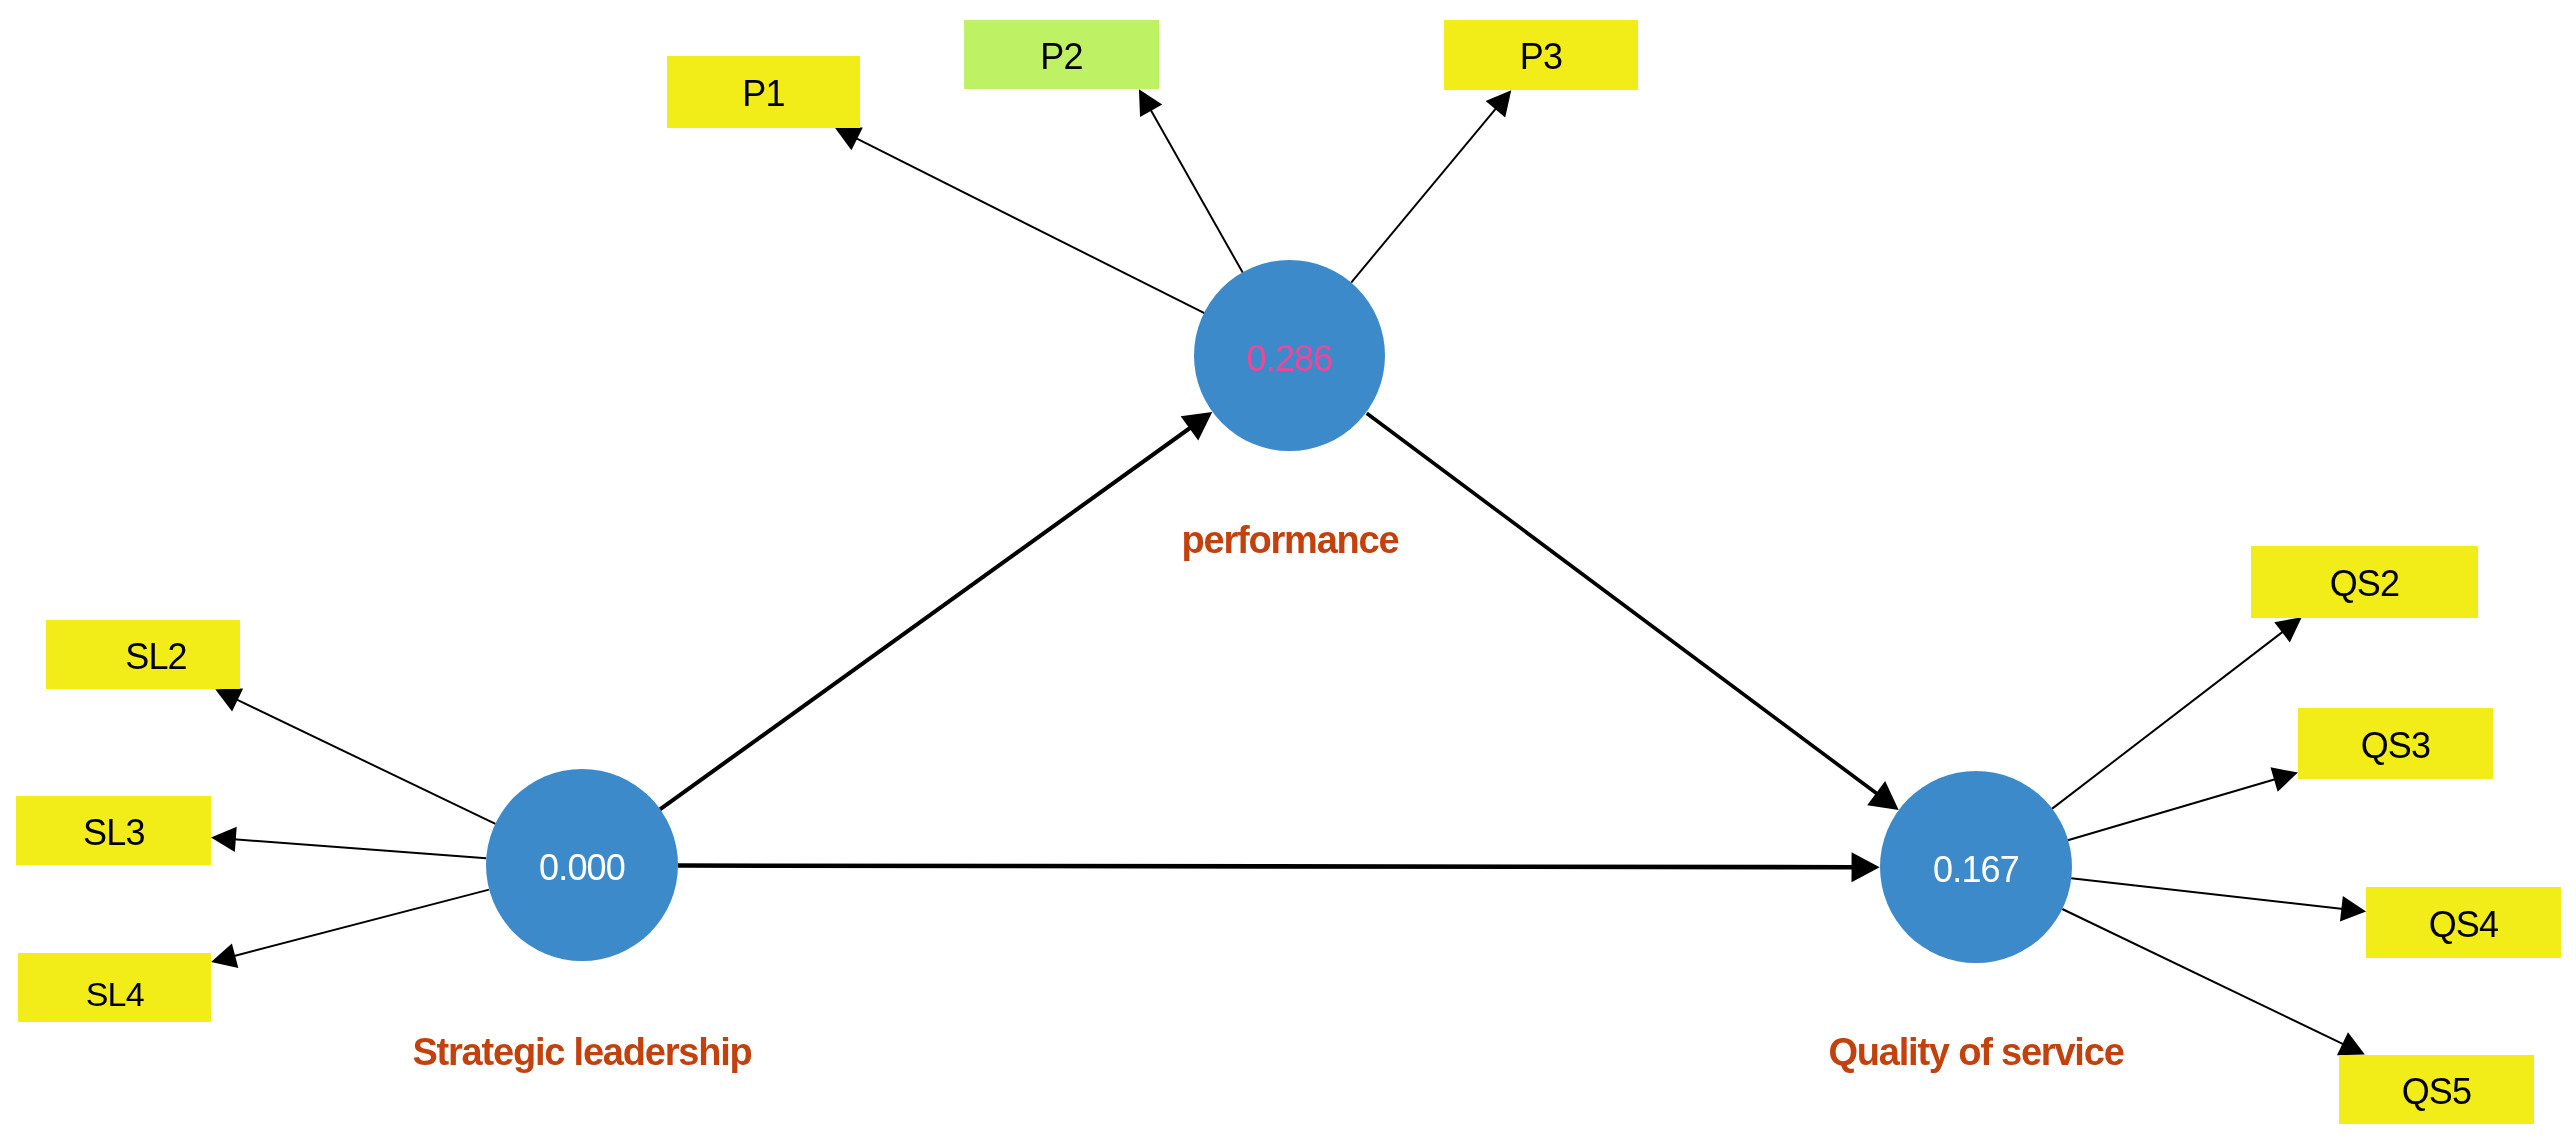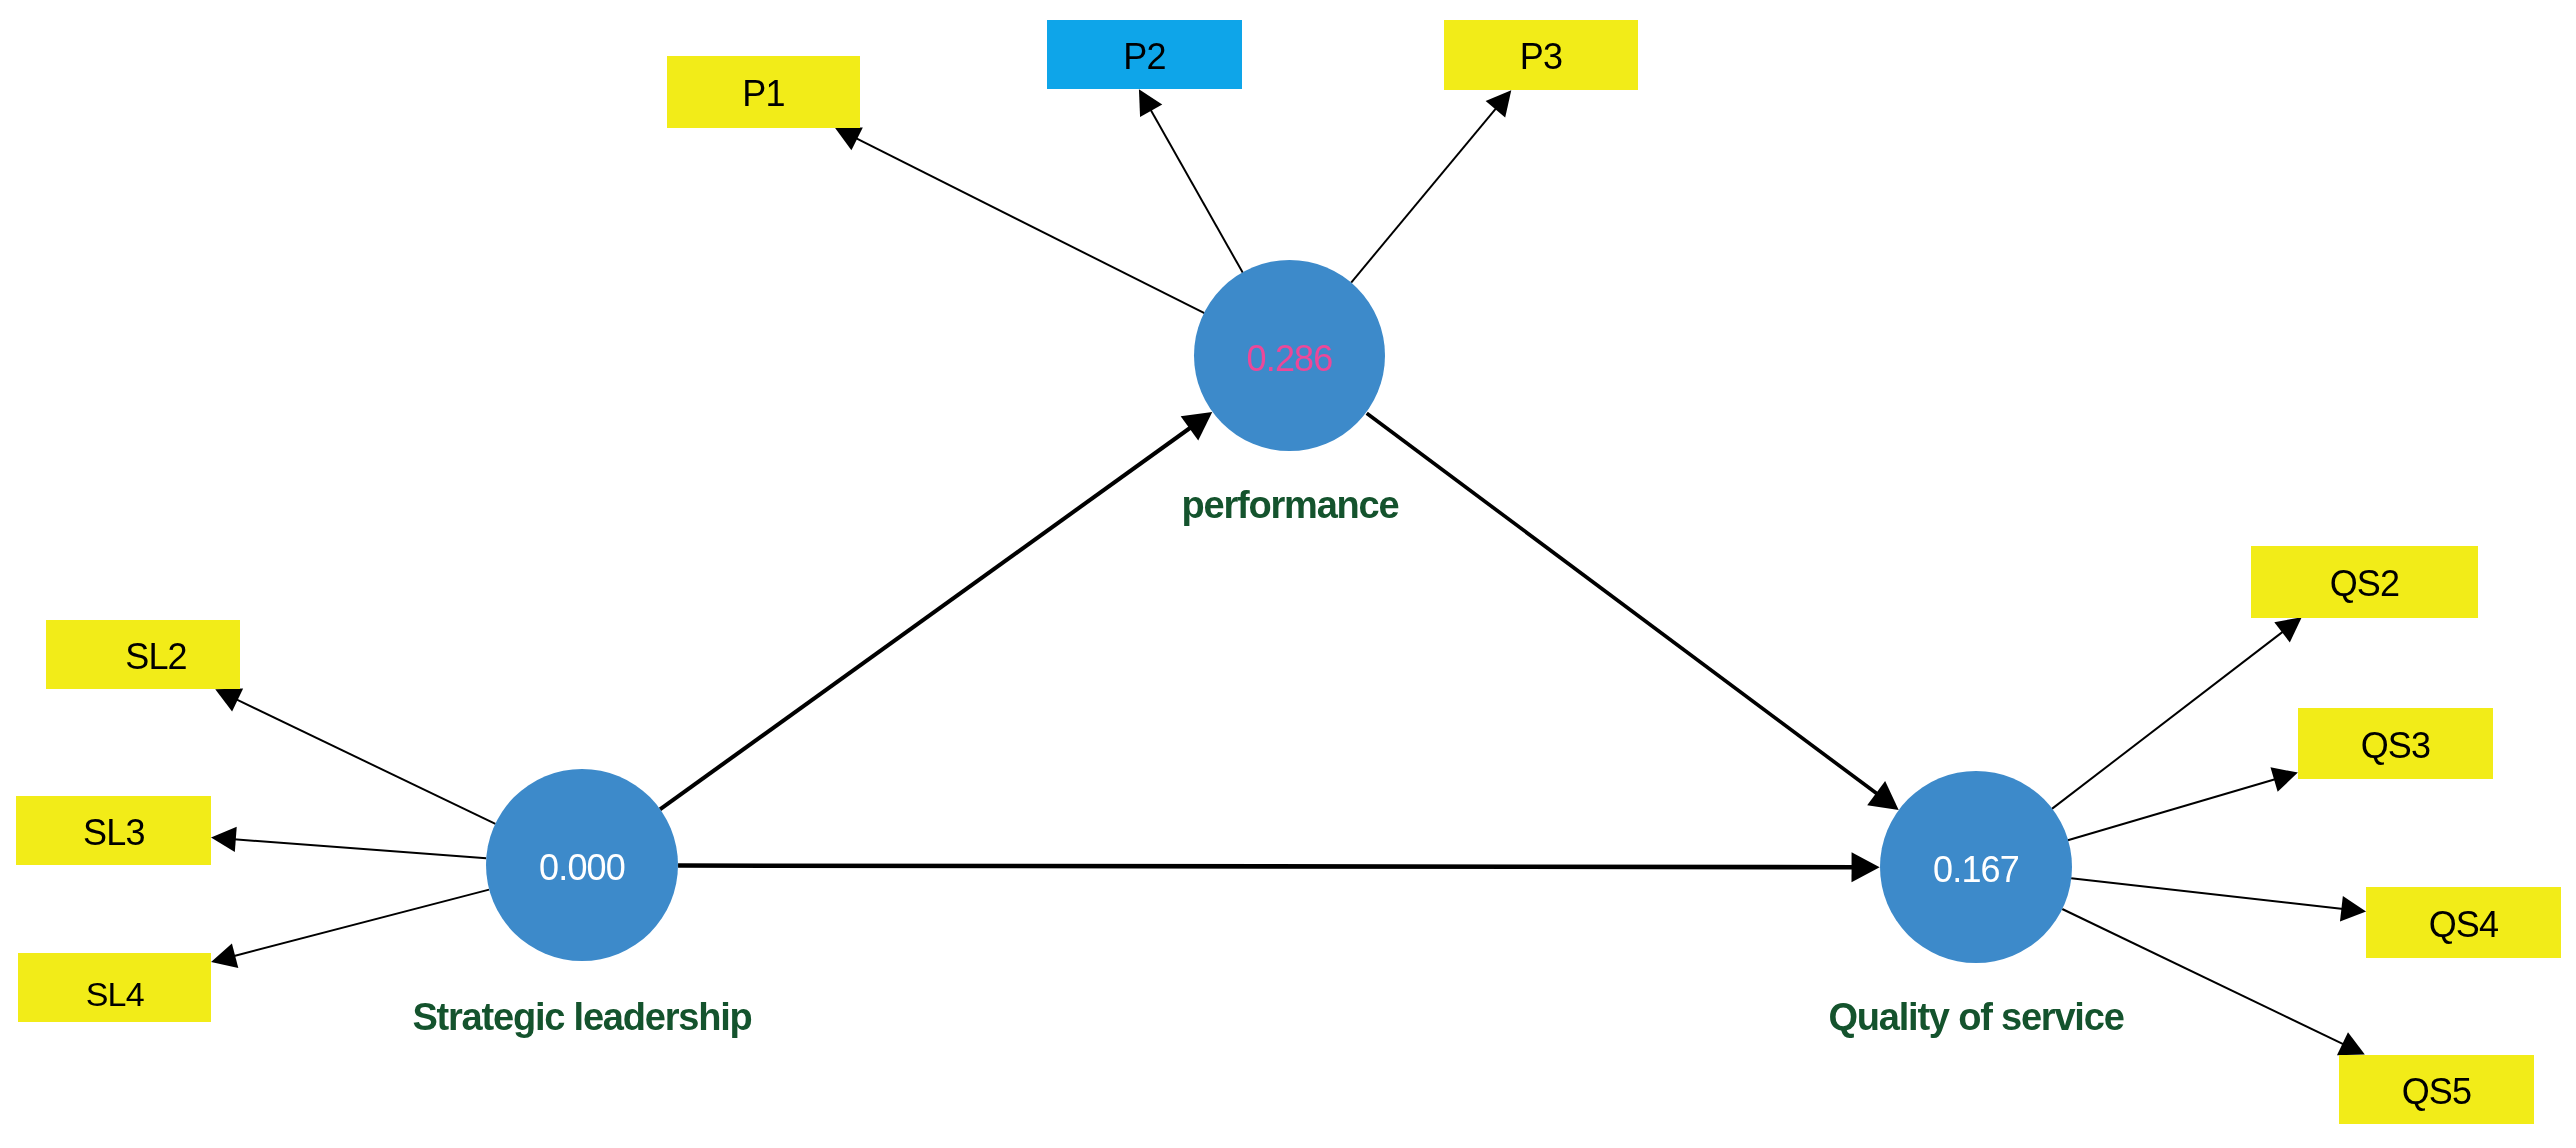--- a/index.html
+++ b/index.html
@@ -10,21 +10,21 @@
   #canvas{position:relative;width:2576px;height:1148px;background:#ffffff;overflow:hidden;}
   svg#paths{position:absolute;left:0;top:0;width:2576px;height:1148px;}
   #nodes{position:absolute;left:0;top:0;width:2576px;height:0;}
   .indicator-box{position:absolute;box-sizing:border-box;background:#f2ec18;}
   .indicator-label{position:absolute;left:0;width:100%;display:block;text-align:center;
     font-family:"Liberation Sans",sans-serif;color:#000;white-space:nowrap;}
   .construct-circle{position:absolute;border-radius:50%;background:#3d8aca;}
   .construct-value{position:absolute;text-align:center;
     font-family:"Liberation Sans",sans-serif;color:#ffffff;white-space:nowrap;}
   .construct-label{position:absolute;text-align:center;
-    font-family:"Liberation Sans",sans-serif;font-weight:bold;color:#14532d;white-space:nowrap;}
+    font-family:"Liberation Sans",sans-serif;font-weight:bold;color:#c2410c;white-space:nowrap;margin-top:35px;}
 </style>
 </head>
 <body>
 
 <div id="canvas">
   <svg id="paths" viewBox="0 0 3942 1757" xmlns="http://www.w3.org/2000/svg">
       <g>
         <line x1="1843.0640931102407" y1="479.28821805067014" x2="1308.875308002752" y2="211.1990605339696" stroke="#000000" stroke-width="3" stroke-linecap="butt"></line>
         <polygon points="1277.5936920222634,195.5 1320.3032088128625,195.11636539060908 1302.8099699321538,229.9730231974392" fill="#000000"></polygon>
         <line x1="1901.852136693946" y1="417.4973105367148" x2="1760.085471380036" y2="166.96139338713297" stroke="#000000" stroke-width="3" stroke-linecap="butt"></line>
@@ -52,21 +52,21 @@
         <line x1="1037.4998546056624" y1="1324.7067508503596" x2="2836.500184957423" y2="1327.2369904148486" stroke="#000000" stroke-width="7" stroke-linecap="butt"></line>
         <polygon points="2876.500145394338,1327.2932491496404 2833.467839152149,1350.2327482609653 2833.5325366971597,1304.2327937585133" fill="#000000"></polygon>
         <line x1="2091.4479687504913" y1="632.5683997591801" x2="2873.5834801614888" y2="1215.7232712971556" stroke="#000000" stroke-width="5.6" stroke-linecap="butt"></line>
         <polygon points="2905.65118493978,1239.632731982256 2857.430462409184,1232.3689919932906 2884.9263421970495,1195.4911314982558" fill="#000000"></polygon>
       </g>
     </svg>
   <div id="nodes">
     <div class="indicator-box" style="left: 667px; top: 56px; width: 193px; height: 72px; background: rgb(242, 236, 24);">
       <span class="indicator-label" style="font-size: 36px; letter-spacing: -0.8px; line-height: 72px; top: 2px; height: 72px;">P1</span>
     </div>
-    <div class="indicator-box" style="left: 1047px; top: 20px; width: 195px; height: 69px; background: #0ea5e9;">
+    <div class="indicator-box" style="left: 964px; top: 20px; width: 195px; height: 69px; background: #bef264;">
       <span class="indicator-label" style="font-size: 36px; letter-spacing: -0.8px; line-height: 69px; top: 2px; height: 69px;">P2</span>
     </div>
     <div class="indicator-box" style="left: 1444px; top: 20px; width: 194px; height: 70px; background: rgb(242, 236, 24);">
       <span class="indicator-label" style="font-size: 36px; letter-spacing: -0.8px; line-height: 70px; top: 2px; height: 70px;">P3</span>
     </div>
     <div class="indicator-box" style="left: 46px; top: 620px; width: 194px; height: 69px; background: rgb(242, 236, 24);">
       <span class="indicator-label" style="font-size: 36px; letter-spacing: -0.8px; line-height: 69px; top: 2px; height: 69px; margin-left: 13px;">SL2</span>
     </div>
     <div class="indicator-box" style="left: 16.3px; top: 796px; width: 195px; height: 69px; background: rgb(242, 236, 24);">
       <span class="indicator-label" style="font-size: 36px; letter-spacing: -0.8px; line-height: 69px; top: 2px; height: 69px;">SL3</span>

